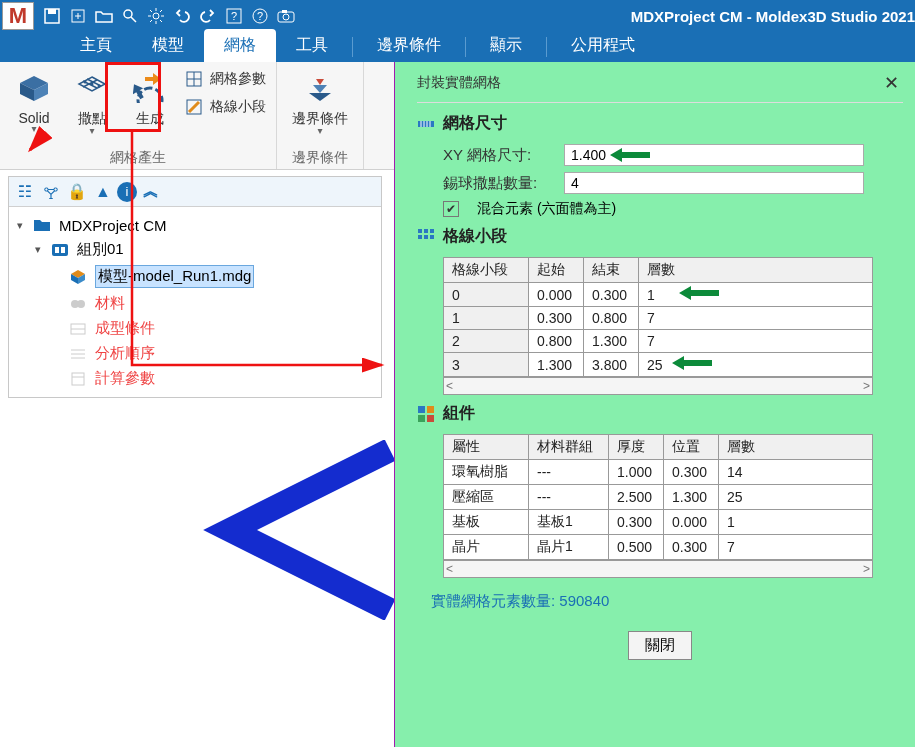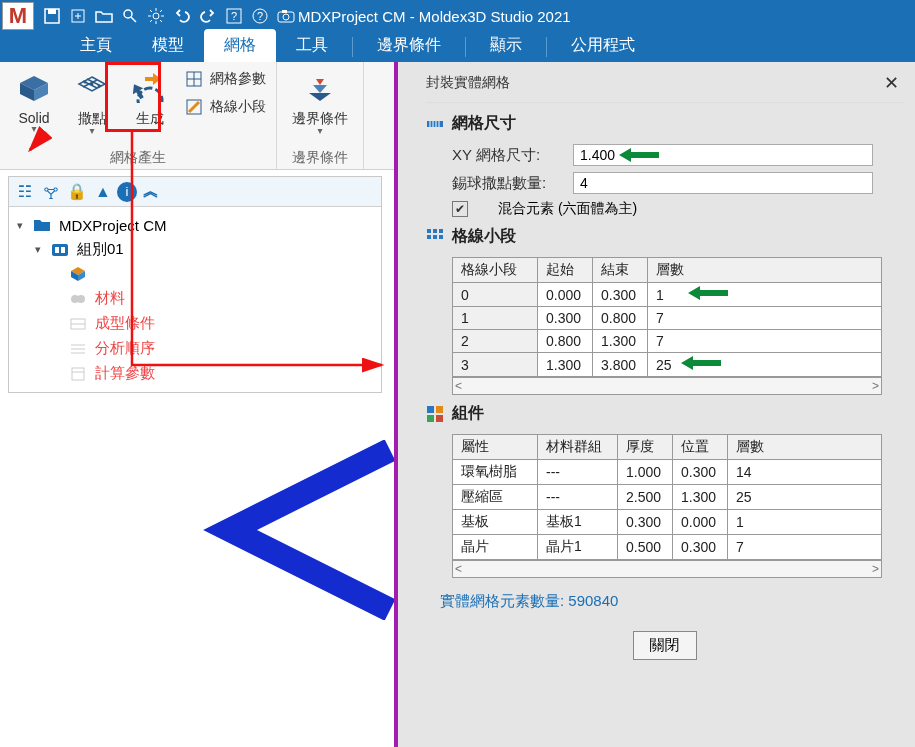--- a/index.html
+++ b/index.html
@@ -3,21 +3,21 @@
 <meta charset="utf-8">
 <style>
 * { box-sizing: border-box; margin: 0; padding: 0; font-family: "Microsoft YaHei", Arial, sans-serif; }
 body { width: 915px; height: 747px; background: #fff; overflow: hidden; position: relative; }
 
 
 .titlebar { height: 32px; background: #1a6fb5; display: flex; align-items: center; color: #fff; }
 .titlebar .logo { width: 32px; height: 28px; background: #fff; margin: 2px; display: flex; align-items: center; justify-content: center; font-weight: bold; color: #c0392b; font-size: 22px; border: 1px solid #999; }
 .qat { display: flex; align-items: center; gap: 2px; padding-left: 4px; }
 .qat .qat-btn { width: 24px; height: 24px; display: flex; align-items: center; justify-content: center; color: #fff; font-size: 14px; }
-.titlebar-title { flex: 1; text-align: left; font-size: 15px; color: #fff; }
+.titlebar-title { flex: 1; text-align: right; font-size: 15px; color: #fff; font-weight: bold; }
 
 
 .tabstrip { height: 30px; background: #1a6fb5; display: flex; align-items: end; padding-left: 60px; gap: 0; }
 .tabstrip .tab { padding: 6px 20px; color: #fff; font-size: 16px; position: relative; }
 .tabstrip .tab.active { background: #fff; color: #1a6fb5; border-radius: 4px 4px 0 0; }
 .tabstrip .sep { width: 1px; height: 20px; background: #5a9bd0; align-self: center; margin: 0 4px; }
 
 
 .ribbon { height: 108px; border-bottom: 1px solid #d0d0d0; display: flex; background: #f6f6f6; }
 .ribbon-group { border-right: 1px solid #d8d8d8; padding: 4px 8px 0 8px; display: flex; flex-direction: column; }
@@ -40,21 +40,21 @@
 .tree .nico { width: 18px; height: 18px; display: flex; align-items: center; justify-content: center; margin-right: 4px; }
 .tree .ind1 { padding-left: 18px; }
 .tree .ind2 { padding-left: 36px; }
 .tree .disabled { color: #ef4444; }
 .tree .sel { background: #c8e3ff; border: 1px solid #6aa7de; padding: 1px 2px; }
 
 
 .chevron { position: absolute; left: 200px; top: 440px; }
 
 
-.panel { position: absolute; left: 394px; top: 62px; right: 0; bottom: 0; background: #e5e5e5; border-left: 4px solid #a21caf; font-size: 14px; padding: 10px 12px 10px 28px; }
+.panel { position: absolute; left: 394px; top: 62px; right: 0; bottom: 0; background: #86efac; border-left: 1px solid #a21caf; font-size: 14px; padding: 10px 12px 10px 22px; }
 .panel-header { display: flex; align-items: center; justify-content: space-between; border-bottom: 1px solid #ddd; padding-bottom: 8px; margin-bottom: 10px; }
 .panel-header .ptitle { font-size: 14px; color: #333; }
 .panel-header .close { font-size: 18px; color: #333; padding: 0 4px; }
 .section-head { display: flex; align-items: center; gap: 8px; font-weight: bold; color: #222; margin: 8px 0 10px 0; font-size: 16px; }
 .section-head .sh-ico { width: 18px; height: 18px; display: flex; align-items: center; justify-content: center; }
 .formrow { display: flex; align-items: center; margin: 6px 0 6px 26px; gap: 6px; }
 .formrow label { width: 115px; color: #333; font-size: 15px; }
 .formrow input[type=text] { flex: 1; max-width: 300px; border: 1px solid #aaa; height: 22px; padding: 0 6px; font-size: 14px; }
 .formrow .chk { width: 16px; height: 16px; border: 1px solid #777; display: flex; align-items: center; justify-content: center; font-size: 12px; color: #333; margin-left: 0; }
 .tblwrap { margin: 0 0 0 26px; }
@@ -284,20 +284,21 @@
     </div>
     <div class="row ind2">
       <span class="twisty"></span>
       <span class="nico">
           <svg width="18" height="16">
             <polygon points="9,1 16,5 9,9 2,5" fill="#e08b1a"></polygon>
             <polygon points="2,5 9,9 9,15 2,11" fill="#1a6fb5"></polygon>
             <polygon points="16,5 9,9 9,15 16,11" fill="#3b8bc9"></polygon>
           </svg>
         </span>
+      <span class="sel">模型-model_Run1.mdg</span>
     </div>
     <div class="row ind2 disabled">
       <span class="twisty"></span>
       <span class="nico">
           <svg width="18" height="16">
             <circle cx="6" cy="8" r="4" fill="#ccc"></circle>
             <circle cx="12" cy="8" r="4" fill="#ccc"></circle>
           </svg>
         </span>
       <span>材料</span>
@@ -370,21 +371,21 @@
           <polygon points="0,7 12,0 12,4 40,4 40,10 12,10 12,14" fill="#0c8a3a"></polygon>
         </svg>
       </span>
   </div>
   <div class="formrow">
     <label>錫球撒點數量:</label>
     <input type="text" value="4" style="">
   </div>
   <div class="formrow">
     <span class="chk">✔</span>
-    <span style="margin-left:24px">混合元素 (六面體為主)</span>
+    <span style="margin-left:12px">混合元素 (六面體為主)</span>
   </div>
 
   <div class="section-head">
     <span class="sh-ico">
         <svg width="18" height="18">
           <g fill="#2a78c2">
             <rect x="1" y="1" width="4" height="4"></rect>
             <rect x="7" y="1" width="4" height="4"></rect>
             <rect x="13" y="1" width="4" height="4"></rect>
             <rect x="1" y="7" width="4" height="4"></rect>

